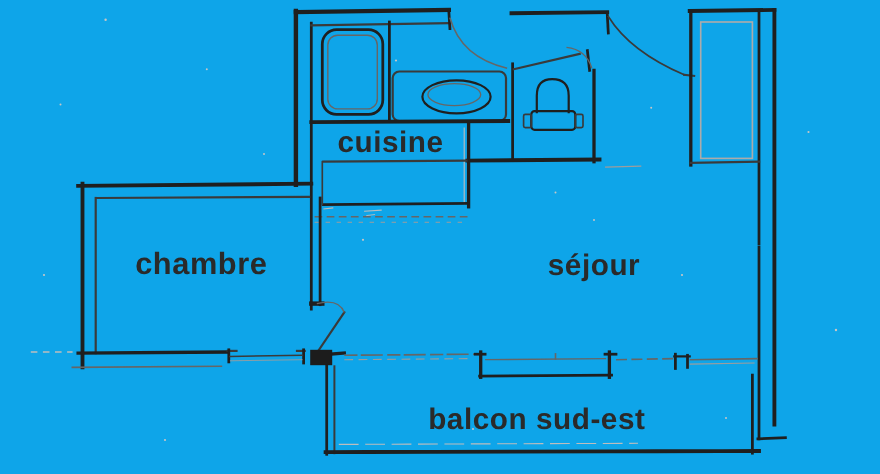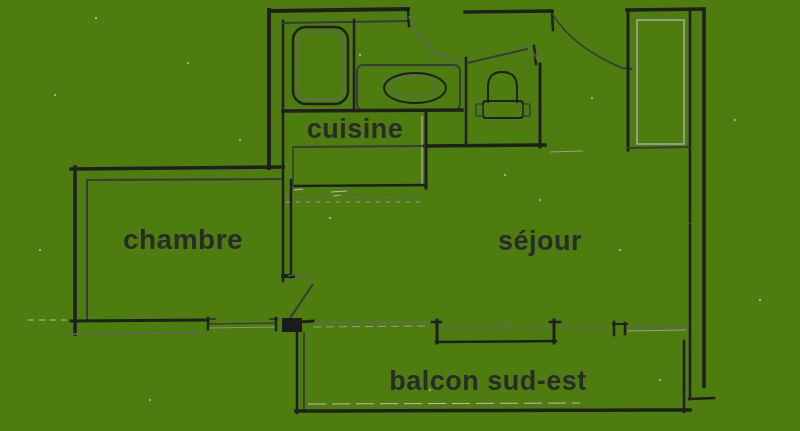--- a/index.html
+++ b/index.html
@@ -1,16 +1,16 @@
 <!DOCTYPE html>
 <html><head>
 <meta charset="utf-8">
 <style>
   html,body{margin:0;padding:0;background:#ffffff;}
-  .stage{position:relative;width:800px;height:431px;background:#4d7c0f;overflow:hidden;
+  .stage{position:relative;width:800px;height:431px;background:#0ea5e9;overflow:hidden;
          font-family:"Liberation Sans",sans-serif;}
   svg{display:block;}
   .ink   {stroke:#1f1f1f;fill:none;stroke-linecap:square;}
   .ink2  {stroke:#3a3a3a;fill:none;stroke-linecap:square;}
   .soft  {stroke:#666666;fill:none;stroke-linecap:butt;}
   .faint {stroke:#9d9d9d;fill:none;stroke-linecap:butt;}
   .ghost {stroke:#bdbdbd;fill:none;stroke-linecap:butt;}
   .room-label{font-family:"Liberation Sans",sans-serif;font-weight:bold;fill:#2a2a2a;
               letter-spacing:.5px;text-anchor:middle;}
   .lab27{font-size:27px;}

